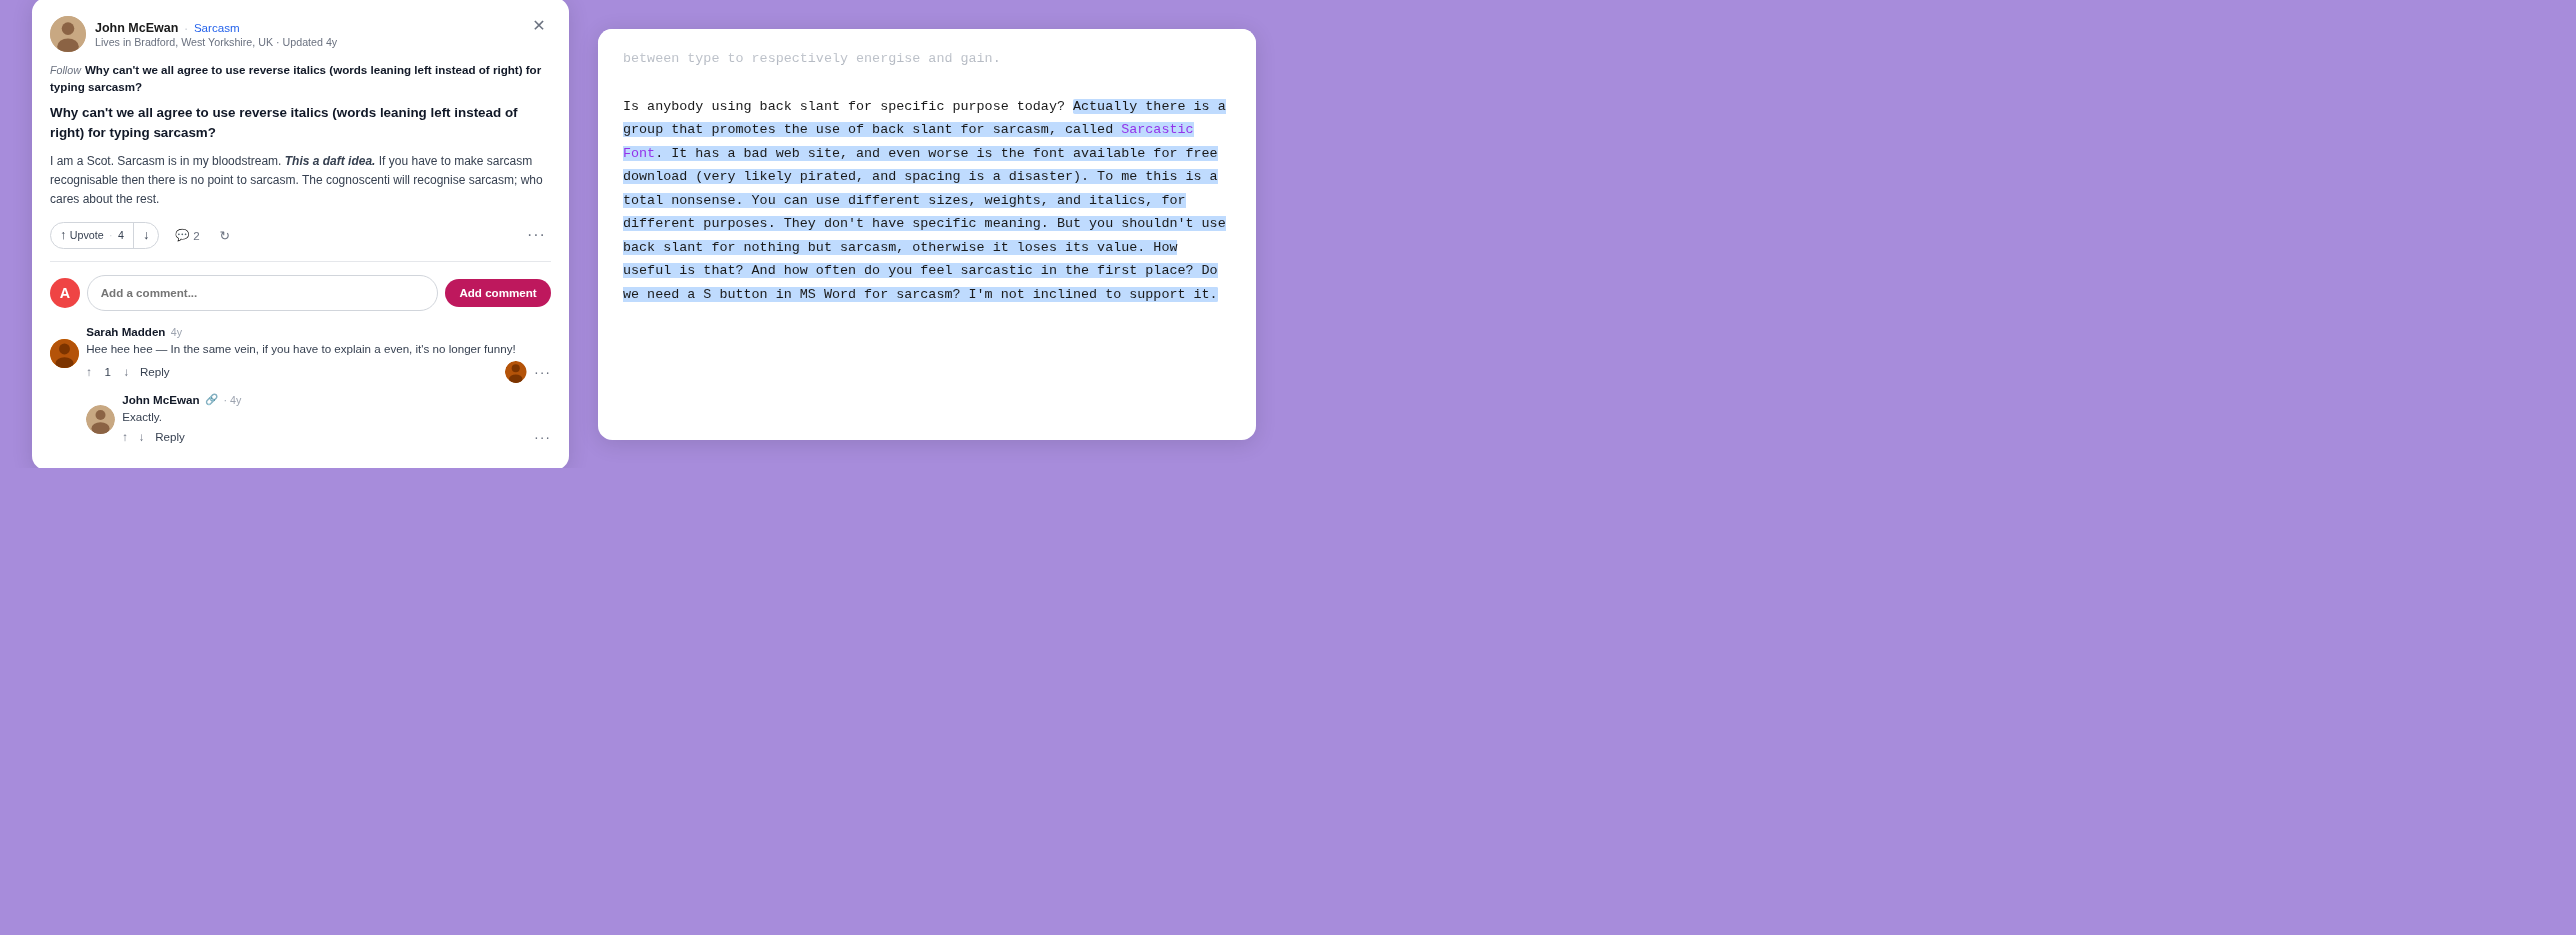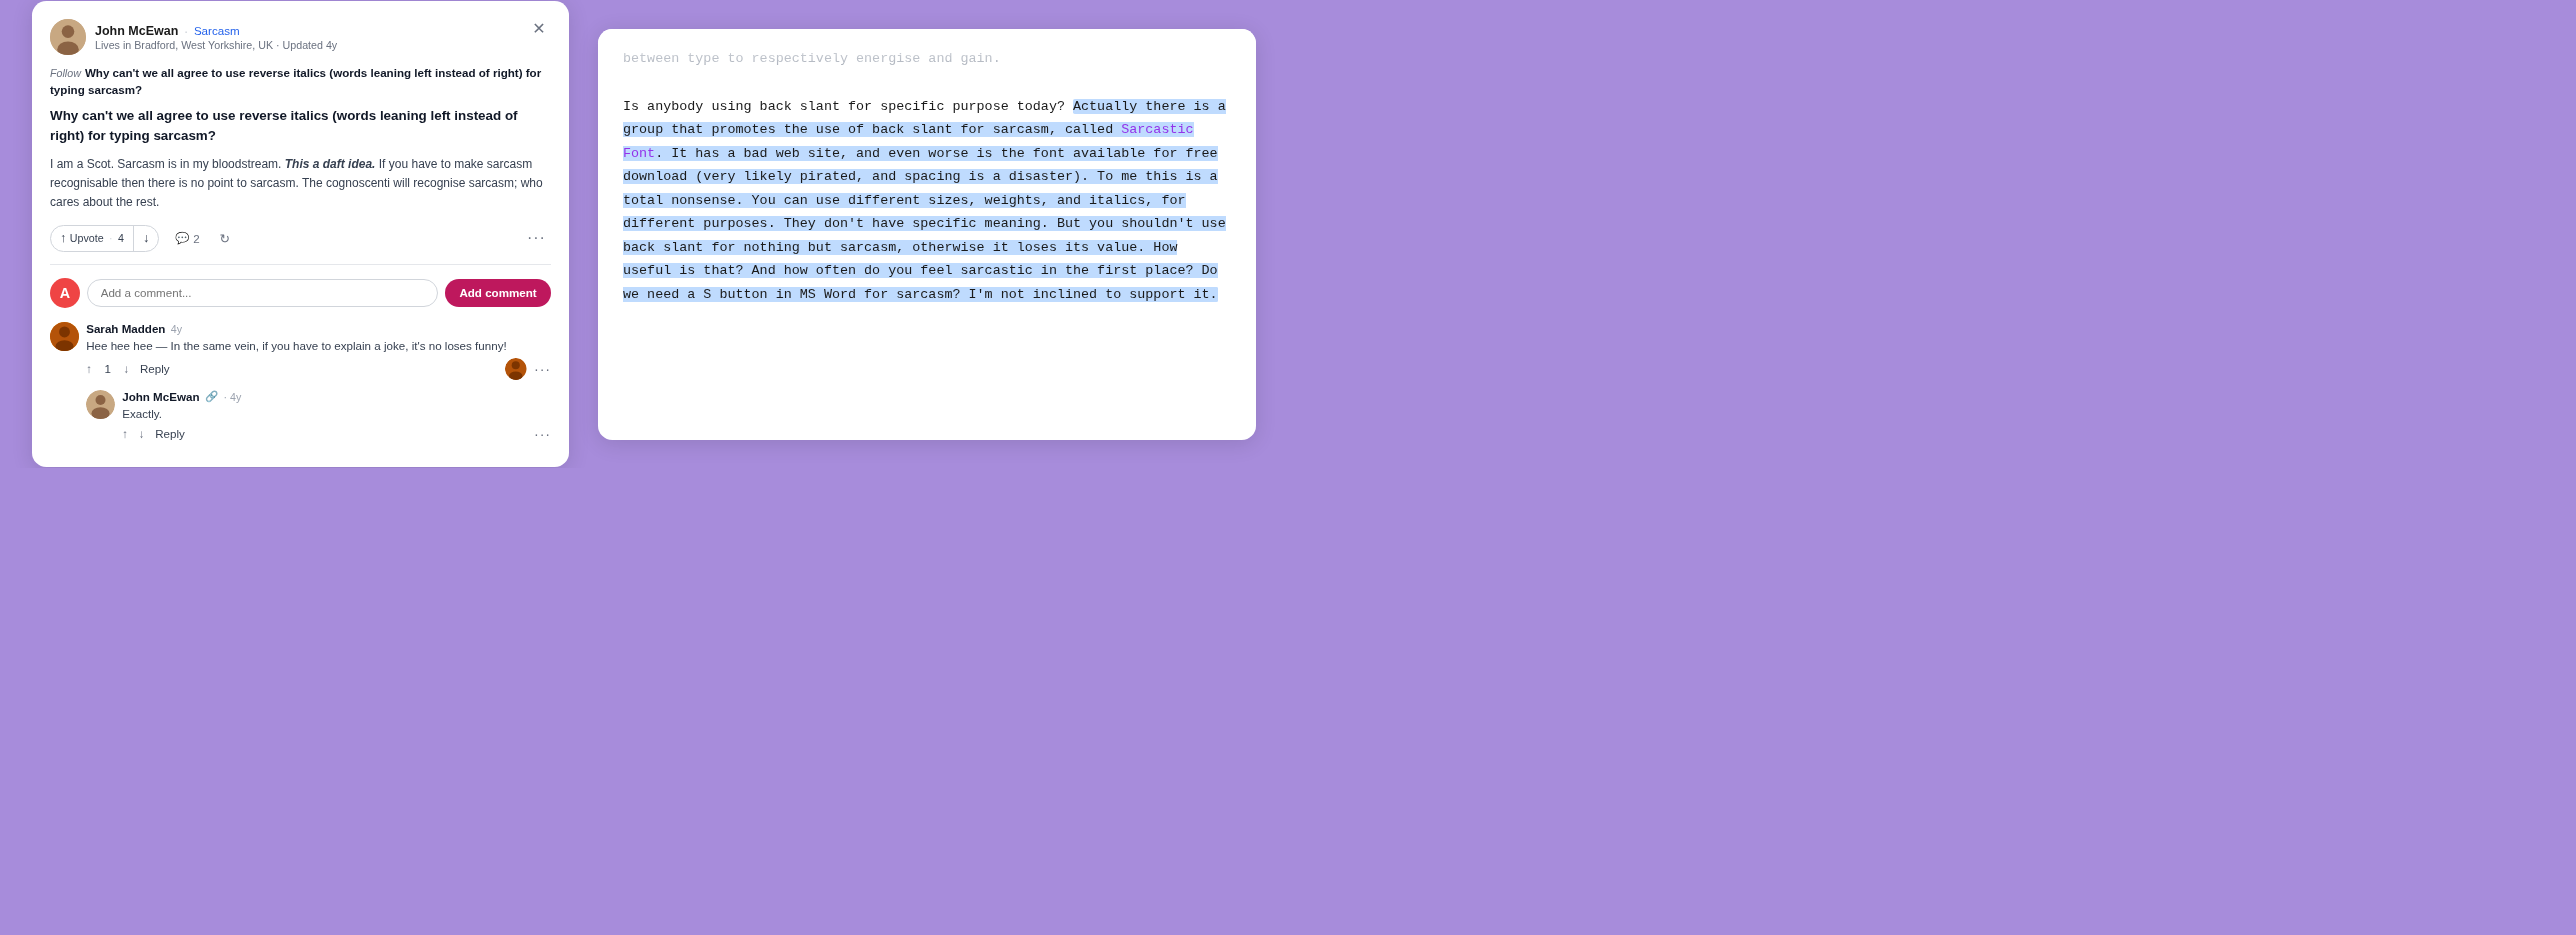--- a/index.html
+++ b/index.html
@@ -193,40 +193,41 @@
     }
 
     .comment-input {
       flex: 1;
       border: 0.9px solid #d1d5db;
       border-radius: 18px;
       padding: 7.2px 12.5px;
       font-size: 11.6px;
       color: #9ca3af;
       outline: none;
-      height: 28px;
+      height: 36px;
+      font-weight: bold;
     }
 
     .add-comment-btn {
       background: #be185d;
       color: white;
       border: none;
       border-radius: 18px;
       padding: 7.2px 14.3px;
       font-size: 11.6px;
       font-weight: 600;
       cursor: pointer;
       white-space: nowrap;
     }
 
     .comments-section { }
 
     .comment-item {
       display: flex;
-      align-items: flex-start;
+      align-items: center;
       gap: 7.2px;
       margin-bottom: 10.7px;
     }
 
     .comment-avatar-small {
       width: 29px;
       height: 29px;
       border-radius: 50%;
       overflow: hidden;
       flex-shrink: 0;
@@ -450,21 +451,21 @@
           <circle cx="16" cy="16" r="16" fill="#b45309"></circle>
           <circle cx="16" cy="11" r="6" fill="#7c3400"></circle>
           <ellipse cx="16" cy="27" rx="10" ry="7" fill="#7c3400"></ellipse>
         </svg>
       </div>
       <div class="comment-body">
         <div class="comment-author-row">
           <span class="comment-author">Sarah Madden</span>
           <span class="comment-time">4y</span>
         </div>
-        <div class="comment-text">Hee hee hee — In the same vein, if you have to explain a joke, it's no loses funny!</div>
+        <div class="comment-text">Hee hee hee — In the same vein, if you have to explain a even, it's no longer funny!</div>
         <div class="comment-actions">
           <button class="comment-vote-btn">
             <span>↑</span>
           </button>
           <span class="comment-vote-count">1</span>
           <button class="comment-vote-btn">
             <span>↓</span>
           </button>
           <button class="comment-reply-btn">Reply</button>
           <div style="margin-left:auto;display:flex;align-items:center;gap:7.2px;">

